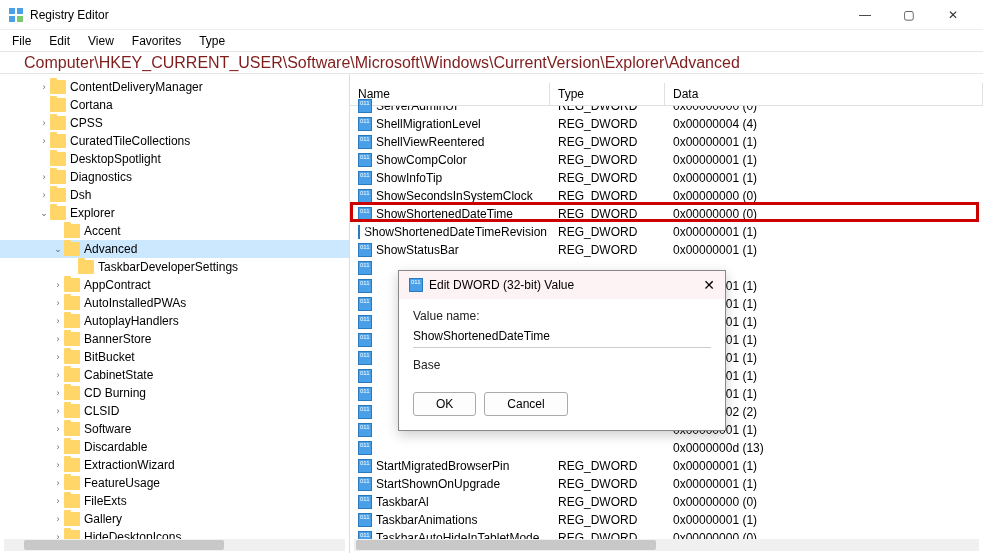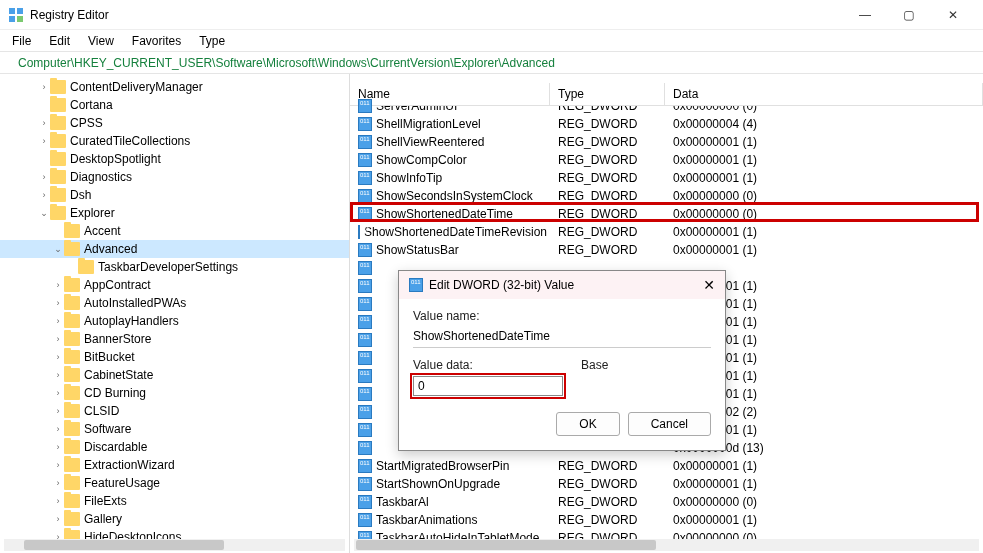--- a/index.html
+++ b/index.html
@@ -7,21 +7,21 @@
 
 .titlebar { height: 30px; display: flex; align-items: center; padding: 9px 8px; border-bottom: 1px solid #eee; }
 .titlebar .app-icon { width: 16px; height: 16px; margin-right: 6px; }
 .titlebar .title { flex: 1; font-size: 12px; }
 .win-controls { display: flex; gap: 0; }
 .win-btn { width: 44px; height: 28px; display: flex; align-items: center; justify-content: center; color: #333; }
 
 .menubar { height: 22px; display: flex; align-items: center; padding: 0 4px; gap: 2px; border-bottom: 1px solid #e5e5e5; }
 .menu-item { padding: 2px 8px; }
 
-.pathbar { height: 22px; display: flex; align-items: center; padding: 0 18px; font-size: 12px; color: #15803d; border-bottom: 1px solid #e5e5e5; }
+.pathbar { height: 22px; display: flex; align-items: center; padding: 0 24px; font-size: 16px; color: #7f1d1d; border-bottom: 1px solid #e5e5e5; }
 
 .content { display: flex; height: calc(553px - 30px - 22px - 22px); }
 
 .tree { width: 350px; border-right: 1px solid #ddd; overflow: auto; padding: 4px 0; position: relative; }
 .tree-item { display: flex; align-items: center; height: 18px; white-space: nowrap; }
 .tree-item .twisty { width: 12px; text-align: center; color: #666; font-size: 9px; }
 .tree-item .folder { width: 16px; height: 14px; background: #ffd667; border-radius: 1px; margin-right: 4px; position: relative; }
 .tree-item .folder::before { content:''; position:absolute; top:-2px; left:0; width:7px; height:3px; background:#ffd667; border-radius:1px 1px 0 0;}
 .tree-item.selected { background: #cce8ff; }
 .tree-item .label { padding-right: 6px; }
@@ -50,21 +50,21 @@
 .dialog-body{ padding:10px 14px 14px; }
 .dlg-label{ font-size:12px; color:#222; margin-bottom:4px;}
 .dlg-name{ border-bottom:1px solid #ccc; padding:2px 0 4px; margin-bottom:10px; font-size:12px;}
 .dlg-row{ display:flex; gap:18px; }
 .dlg-col{ flex:1; }
 .dlg-input{ width:150px; border:1px solid #888; padding:2px 4px; font-size:12px; outline:2px solid #c00; outline-offset:1px;}
 .base-box{ border:1px solid #ddd; padding:6px 8px; margin-top:-4px;}
 .radio-row{ display:flex; align-items:center; gap:4px; margin:2px 0;}
 .radio{ width:12px; height:12px; border:1px solid #555; border-radius:50%; display:inline-flex; align-items:center; justify-content:center;}
 .radio.checked::after{content:''; width:6px; height:6px; background:#0067c0; border-radius:50%;}
-.dlg-buttons{ display:flex; justify-content:flex-end; gap:8px; margin-top:16px;}
+.dlg-buttons{ display:flex; gap:8px; margin-top:16px;}
 .dlg-btn{ border:1px solid #aaa; background:#fdfdfd; padding:4px 22px; border-radius:3px; font-size:12px;}
 
 .hscroll{position:absolute; bottom:2px; left:4px; right:4px; height:12px; background:#f0f0f0;}
 .hscroll .thumb{position:absolute; top:1px; height:10px; background:#c8c8c8; border-radius:2px;}
 </style>
 </head>
 <body>
 
 <div class="titlebar">
   <svg class="app-icon" viewBox="0 0 16 16">
@@ -446,24 +446,20 @@
   <div class="dialog-title">
     <span class="reg-icon" style="margin-right:6px;"></span>
     <span class="txt">Edit DWORD (32-bit) Value</span>
     <span class="dialog-close">✕</span>
   </div>
   <div class="dialog-body">
     <div class="dlg-label">Value name:</div>
     <div class="dlg-name">ShowShortenedDateTime</div>
     <div class="dlg-row">
       <div class="dlg-col">
-        <div class="dlg-label">Value data:</div>
-        <input class="dlg-input" value="0" style="">
-      </div>
-      <div class="dlg-col">
         <div class="dlg-label">Base</div>
       </div>
     </div>
     <div class="dlg-buttons">
       <button class="dlg-btn">OK</button>
       <button class="dlg-btn">Cancel</button>
     </div>
   </div>
 </div>
 

